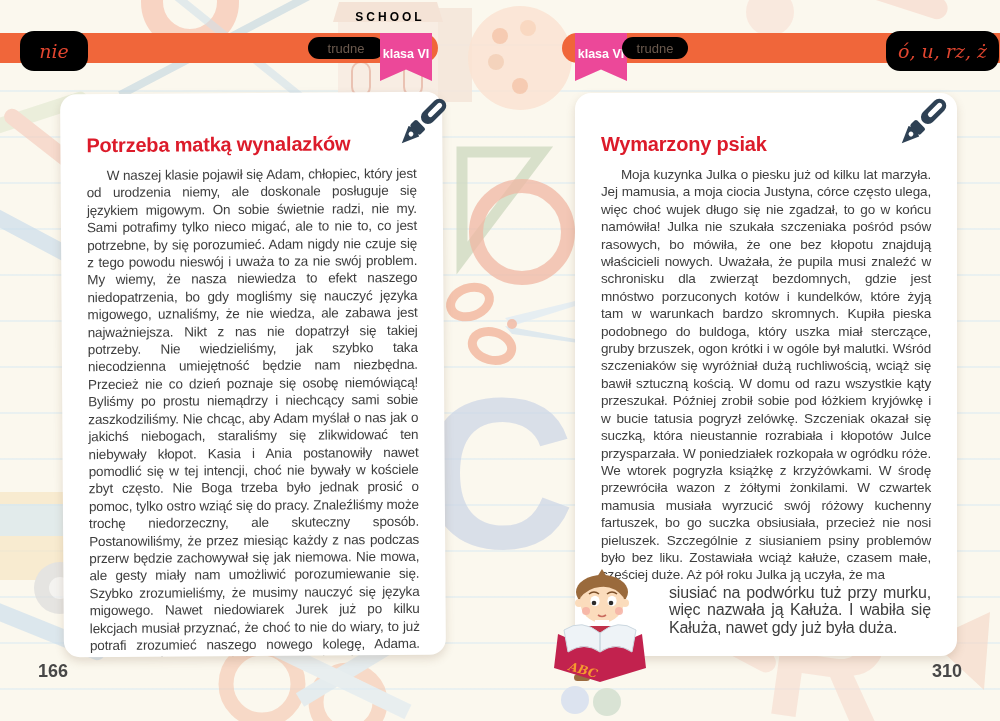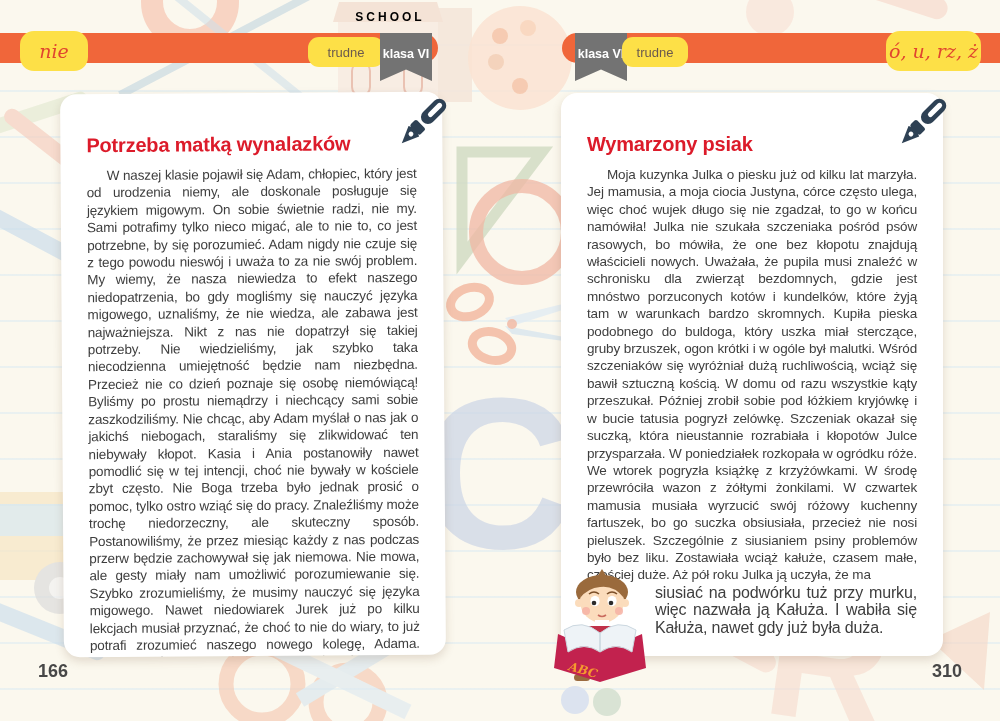--- a/index.html
+++ b/index.html
@@ -7,34 +7,34 @@
          font-family:"Liberation Sans",sans-serif;}
   .ruled{position:absolute;inset:0;
          background:repeating-linear-gradient(180deg,transparent 0px,transparent 44px,#dcebf2 44px,#dcebf2 46px);
          opacity:.55;}
   .doodles{position:absolute;left:0;top:0;}
 
   
   .bar{position:absolute;top:33px;height:30px;background:#f0663a;}
   .bar-left{left:0;width:438px;border-radius:0 15px 15px 0;}
   .bar-right{left:562px;width:438px;border-radius:15px 0 0 15px;}
-  .pill{position:absolute;background:#fde047;border-radius:14px;display:flex;align-items:center;justify-content:center;}
+  .pill{position:absolute;background:#000000;border-radius:14px;display:flex;align-items:center;justify-content:center;}
   .pill-script{top:31px;height:40px;}
   .script-text{font-family:"DejaVu Serif",serif;font-style:italic;color:#e0452f;font-size:19px;}
-  .pill-trudne{top:37px;height:30px;border-radius:11px;font-size:13px;color:#6b5a4e;}
-  .ribbon{position:absolute;top:33px;width:52px;height:48px;background:#737373;
+  .pill-trudne{top:37px;height:22px;border-radius:11px;font-size:13px;color:#6b5a4e;}
+  .ribbon{position:absolute;top:33px;width:52px;height:48px;background:#ec4899;
           clip-path:polygon(0 0,100% 0,100% 100%,50% 76%,0 100%);
           display:flex;align-items:center;justify-content:center;}
   .ribbon span{color:#fff;font-weight:bold;font-size:12.5px;white-space:nowrap;margin-top:-6px;}
 
   
   .card{position:absolute;top:93px;width:382px;height:563px;background:#fff;border-radius:16px;
         box-shadow:0 4px 10px rgba(110,80,50,.18);padding:40px 26px 0 26px;box-sizing:border-box;overflow:hidden;}
   .card-left{left:62px;transform:rotate(-0.4deg);}
-  .card-right{left:561px;}
+  .card-right{left:575px;}
   .card h1{margin:0 0 10px 0;font-size:20px;font-weight:bold;color:#dc1b2a;letter-spacing:-.2px;}
   .body-text{margin:0;font-size:13.5px;line-height:17.4px;letter-spacing:-.15px;color:#3e3e3e;
              text-align:justify;text-indent:20px;}
   .wrap-tail{margin:0 0 0 68px;font-size:16px;line-height:17.4px;letter-spacing:-.15px;color:#3e3e3e;
              text-align:justify;}
 
   .pen{position:absolute;width:66px;height:64px;z-index:5;}
   .pen-left{left:390px;top:90px;}
   .pen-right{left:890px;top:90px;}
 
@@ -143,21 +143,21 @@
     <span>klasa VI</span>
   </div>
 
   <div class="bar bar-right"></div>
   <div class="ribbon" style="left:575px;">
     <span>klasa VI</span>
   </div>
   <div class="pill pill-trudne" style="left:622px;width:66px;">
     <span>trudne</span>
   </div>
-  <div class="pill pill-script" style="left:886px;width:95px;text-align:right;">
+  <div class="pill pill-script" style="left:886px;width:113px;text-align:right;">
     <span class="script-text">ó, u, rz, ż</span>
   </div>
 
   <div class="card card-left">
     <h1>Potrzeba matką wynalazków</h1>
     <p class="body-text" lang="pl">W naszej klasie pojawił się Adam, chłopiec, który jest od urodzenia niemy, ale doskonale posługuje się językiem migowym. On sobie świetnie radzi, nie my. Sami potrafimy tylko nieco migać, ale to nie to, co jest potrzebne, by się porozumieć. Adam nigdy nie czuje się z tego powodu nieswój i uważa to za nie swój problem. My wiemy, że nasza niewiedza to efekt naszego niedopatrzenia, bo gdy mogliśmy się nauczyć języka migowego, uznaliśmy, że nie wiedza, ale zabawa jest najważniejsza. Nikt z nas nie dopatrzył się takiej potrzeby. Nie wiedzieliśmy, jak szybko taka niecodzienna umiejętność będzie nam niezbędna. Przecież nie co dzień poznaje się osobę niemówiącą! Byliśmy po prostu niemądrzy i niechcący sami sobie zaszkodziliśmy. Nie chcąc, aby Adam myślał o nas jak o jakichś niebogach, staraliśmy się zlikwidować ten niebywały kłopot. Kasia i Ania postanowiły nawet pomodlić się w tej intencji, choć nie bywały w kościele zbyt często. Nie Boga trzeba było jednak prosić o pomoc, tylko ostro wziąć się do pracy. Znaleźliśmy może trochę niedorzeczny, ale skuteczny sposób. Postanowiliśmy, że przez miesiąc każdy z nas podczas przerw będzie zachowywał się jak niemowa. Nie mowa, ale gesty miały nam umożliwić porozumiewanie się. Szybko zrozumieliśmy, że musimy nauczyć się języka migowego. Nawet niedowiarek Jurek już po kilku lekcjach musiał przyznać, że choć to nie do wiary, to już potrafi zrozumieć naszego nowego kolegę, Adama. Teraz mogliśmy nareszcie być z siebie dumni!</p>
   </div>
 
   <div class="card card-right">
     <h1>Wymarzony psiak</h1>

